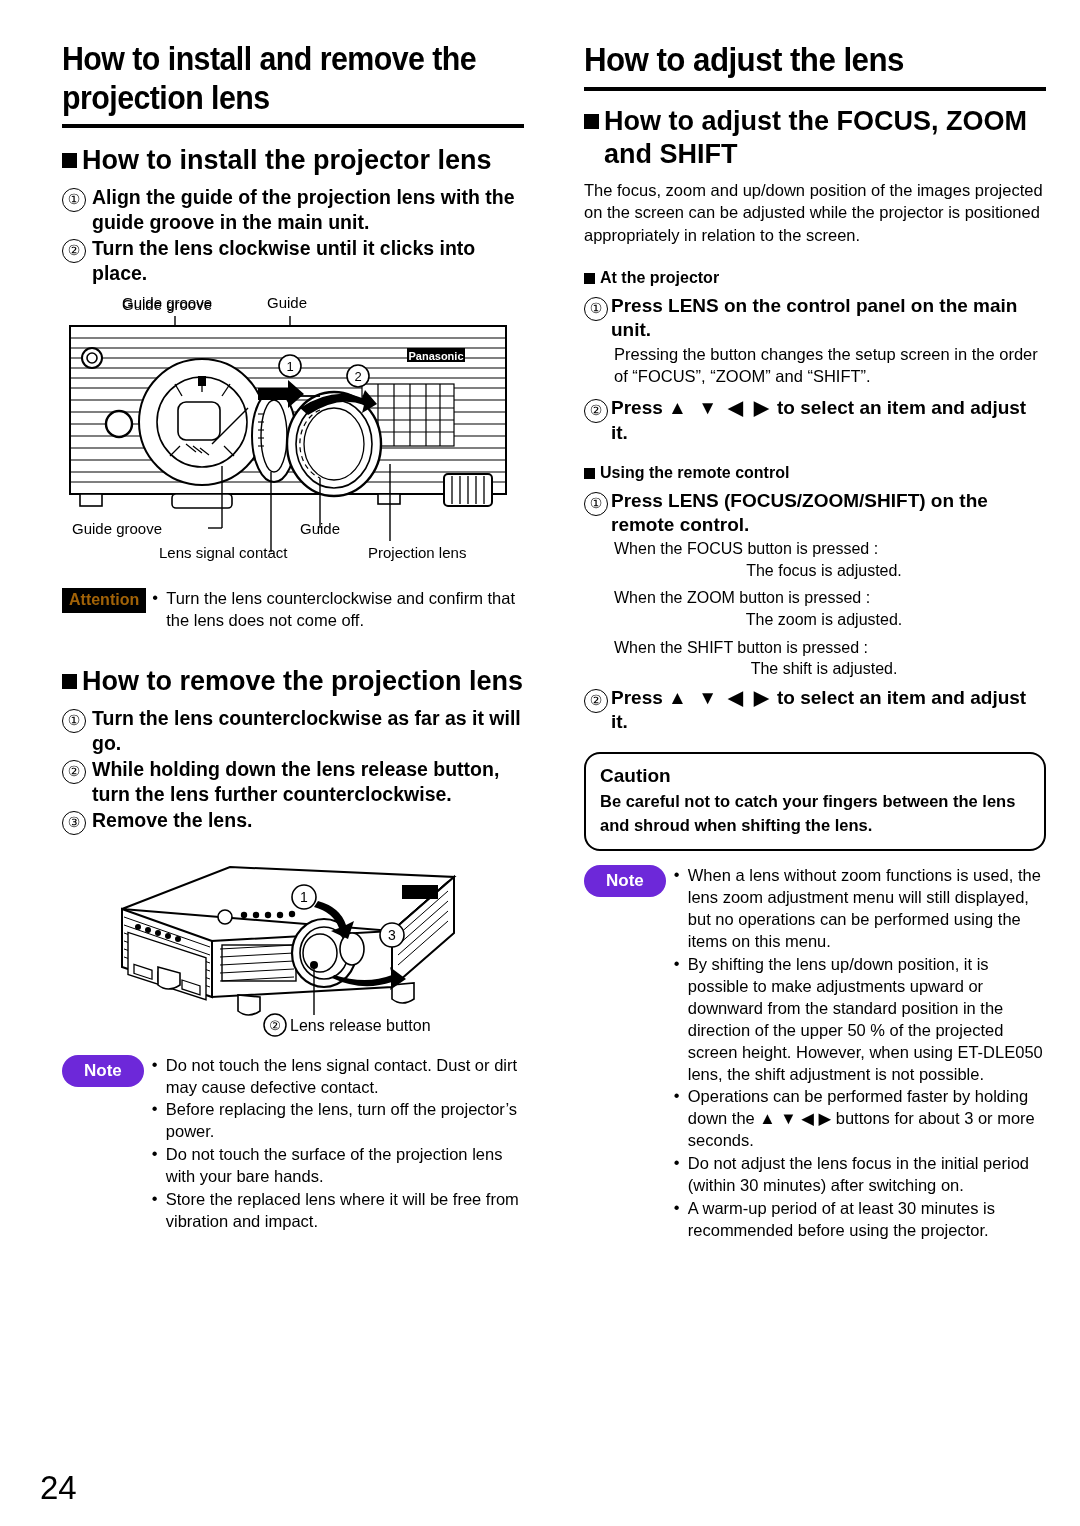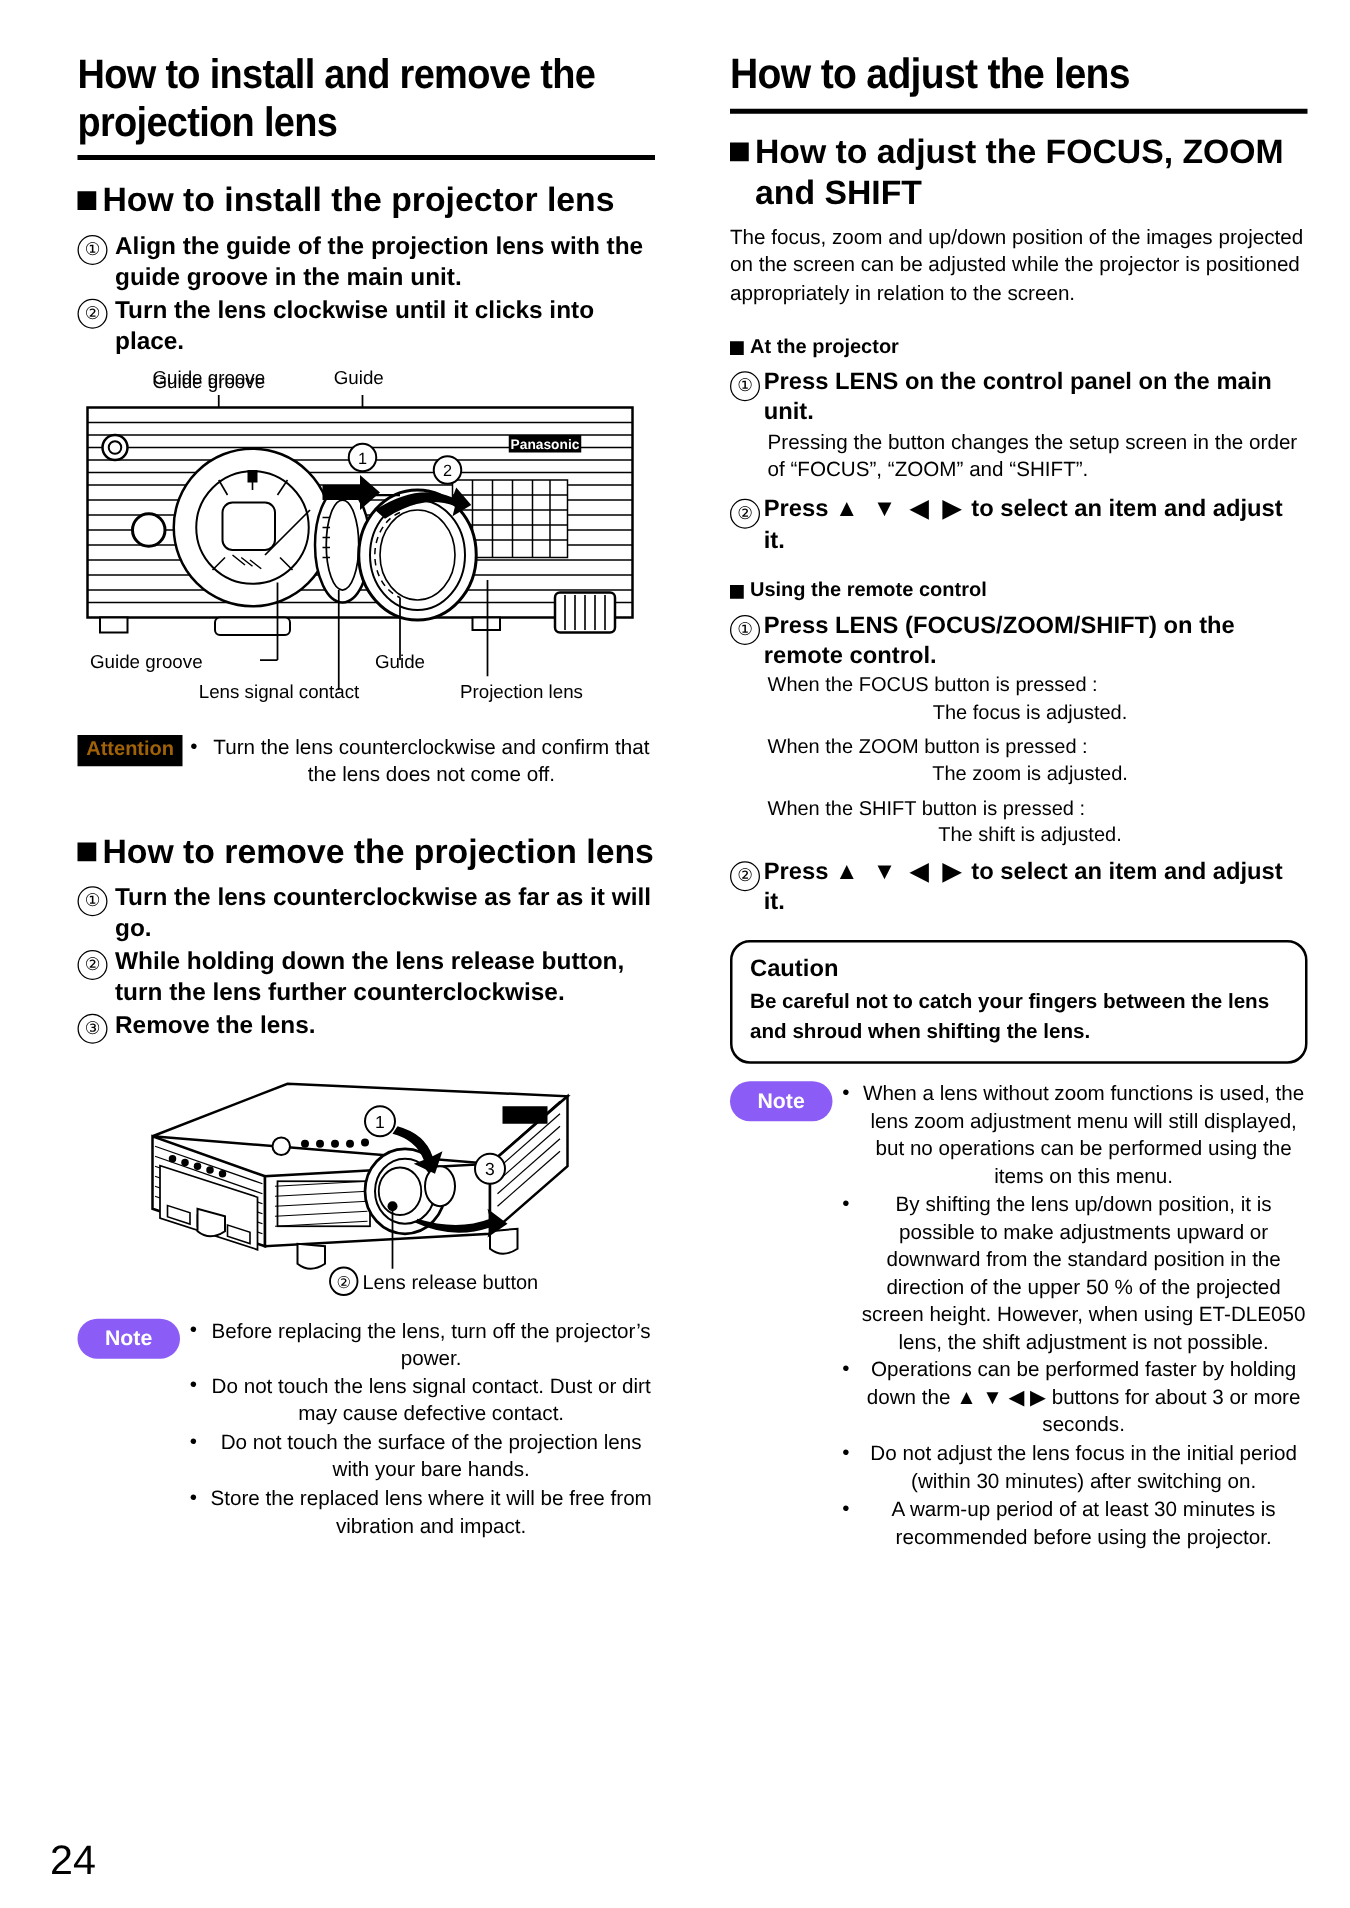--- a/index.html
+++ b/index.html
@@ -140,39 +140,38 @@
     background: #000;
     color: #a16207;
     font-weight: bold;
     font-size: 16px;
     line-height: 1;
     padding: 4px 7px 5px 7px;
     margin-right: 6px;
   }
   .badge-note {
     flex: 0 0 auto;
-    background: #8b5cf6;
+    background: #6d28d9;
     color: #fff;
     font-weight: bold;
     font-size: 17px;
     line-height: 1;
     padding: 7px 22px 8px 22px;
     border-radius: 16px;
     margin-right: 8px;
     text-align: center;
   }
   .callout-body { flex: 1 1 auto; }
   .blist { margin: 0; padding: 0; list-style: none; }
   .blist li {
     position: relative;
     padding-left: 14px;
     font-size: 16.5px;
     line-height: 1.33;
     margin-bottom: 1px;
-    text-align: center;
   }
   .blist li:before {
     content: "\2022";
     position: absolute;
     left: 0;
     top: -1px;
   }
 
   
   .caution {
@@ -483,22 +482,22 @@
           <text x="213" y="181" text-anchor="middle" font-family="Liberation Sans, sans-serif" font-size="13">②</text>
           <text x="228" y="182" font-family="Liberation Sans, sans-serif" font-size="16">Lens release button</text>
         </g>
       </svg>
     </div>
 
     <div class="callout" style="margin-top:16px;">
       <span class="badge-note">Note</span>
       <div class="callout-body">
         <ul class="blist">
+          <li>Do not touch the lens signal contact. Dust or dirt may cause defective contact.</li>
           <li>Before replacing the lens, turn off the projector’s power.</li>
-          <li>Do not touch the lens signal contact. Dust or dirt may cause defective contact.</li>
           <li>Do not touch the surface of the projection lens with your bare hands.</li>
           <li>Store the replaced lens where it will be free from vibration and impact.</li>
         </ul>
       </div>
     </div>
   </div>
 
   <div class="col col-right">
 
     <h1 class="maintitle" style="font-size:34px;">How to adjust the lens</h1>

